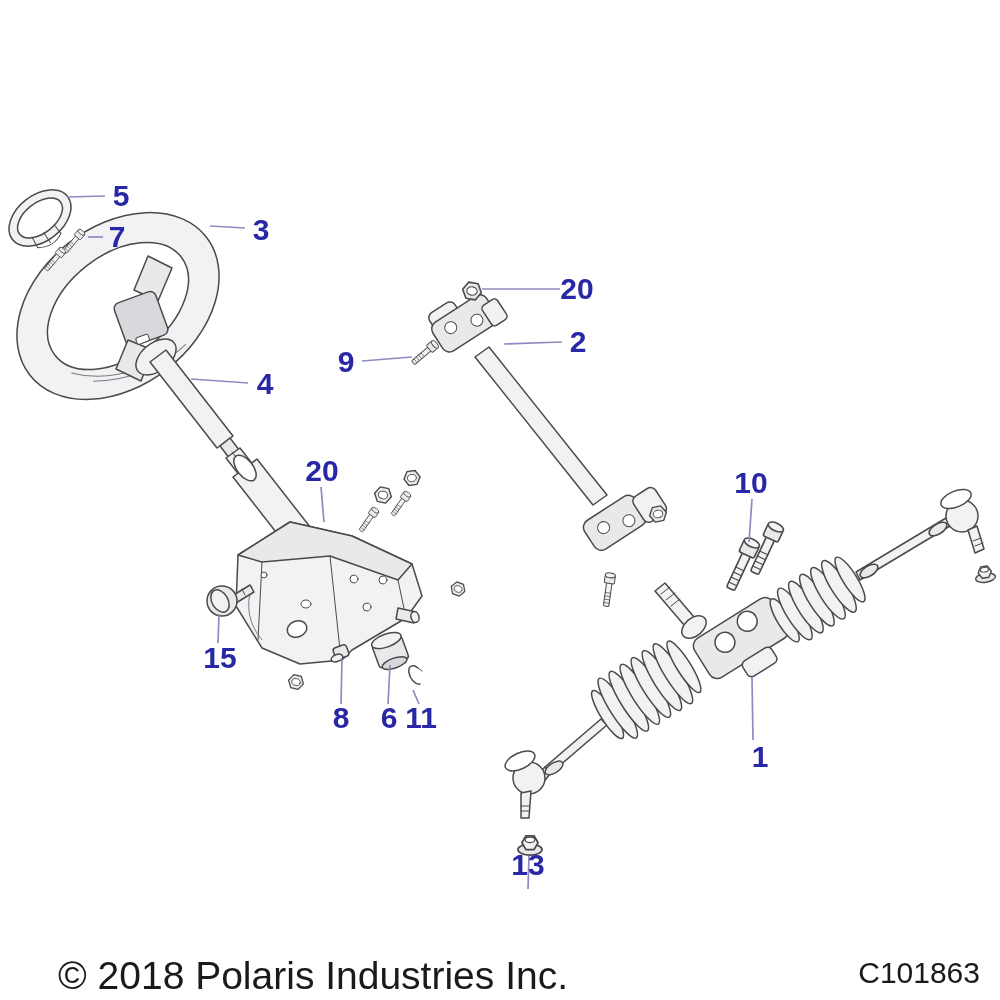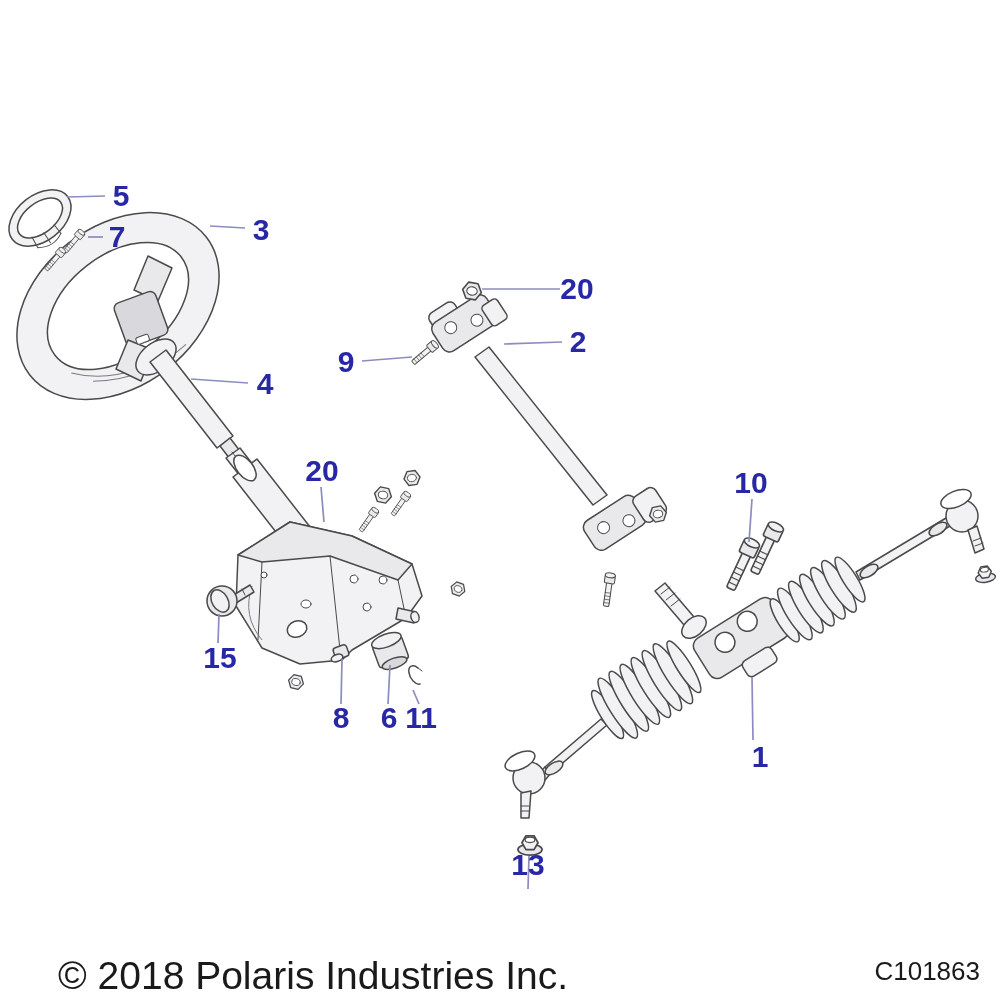--- a/index.html
+++ b/index.html
@@ -2,21 +2,21 @@
 <html><head>
 <meta charset="utf-8">
 <style>
   html,body{margin:0;padding:0;background:#fff;}
   #stage{position:relative;width:1000px;height:1000px;background:#ffffff;overflow:hidden;
          font-family:"Liberation Sans", sans-serif;}
   svg{position:absolute;left:0;top:0;}
   .callout{position:absolute;transform:translate(-50%,-50%);color:#2828a6;
            font-weight:bold;font-size:30px;line-height:1;font-family:"Liberation Sans",sans-serif;}
   .footer-left{position:absolute;left:28px;top:954px;font-size:39px;color:#1a1a1a;margin-left:30px;}
-  .footer-right{position:absolute;right:20px;top:956px;font-size:26px;color:#1a1a1a;}
+  .footer-right{position:absolute;right:20px;top:956px;font-size:30px;color:#1a1a1a;}
   .ln{stroke:#4a4a4a;stroke-width:1.5;stroke-linejoin:round;stroke-linecap:round;}
   .f0{fill:#ffffff;} .f1{fill:#f2f2f4;} .f2{fill:#e9e9ec;} .f3{fill:#d8d8dd;} .fn{fill:none;}
   .thin{stroke-width:1;} .detail{stroke:#7a7a82;stroke-width:1;fill:none;}
   .leader{stroke:#8c8cc0;stroke-width:1.7;fill:none;}
 </style>
 </head>
 <body>
 
 <div id="stage">
 

